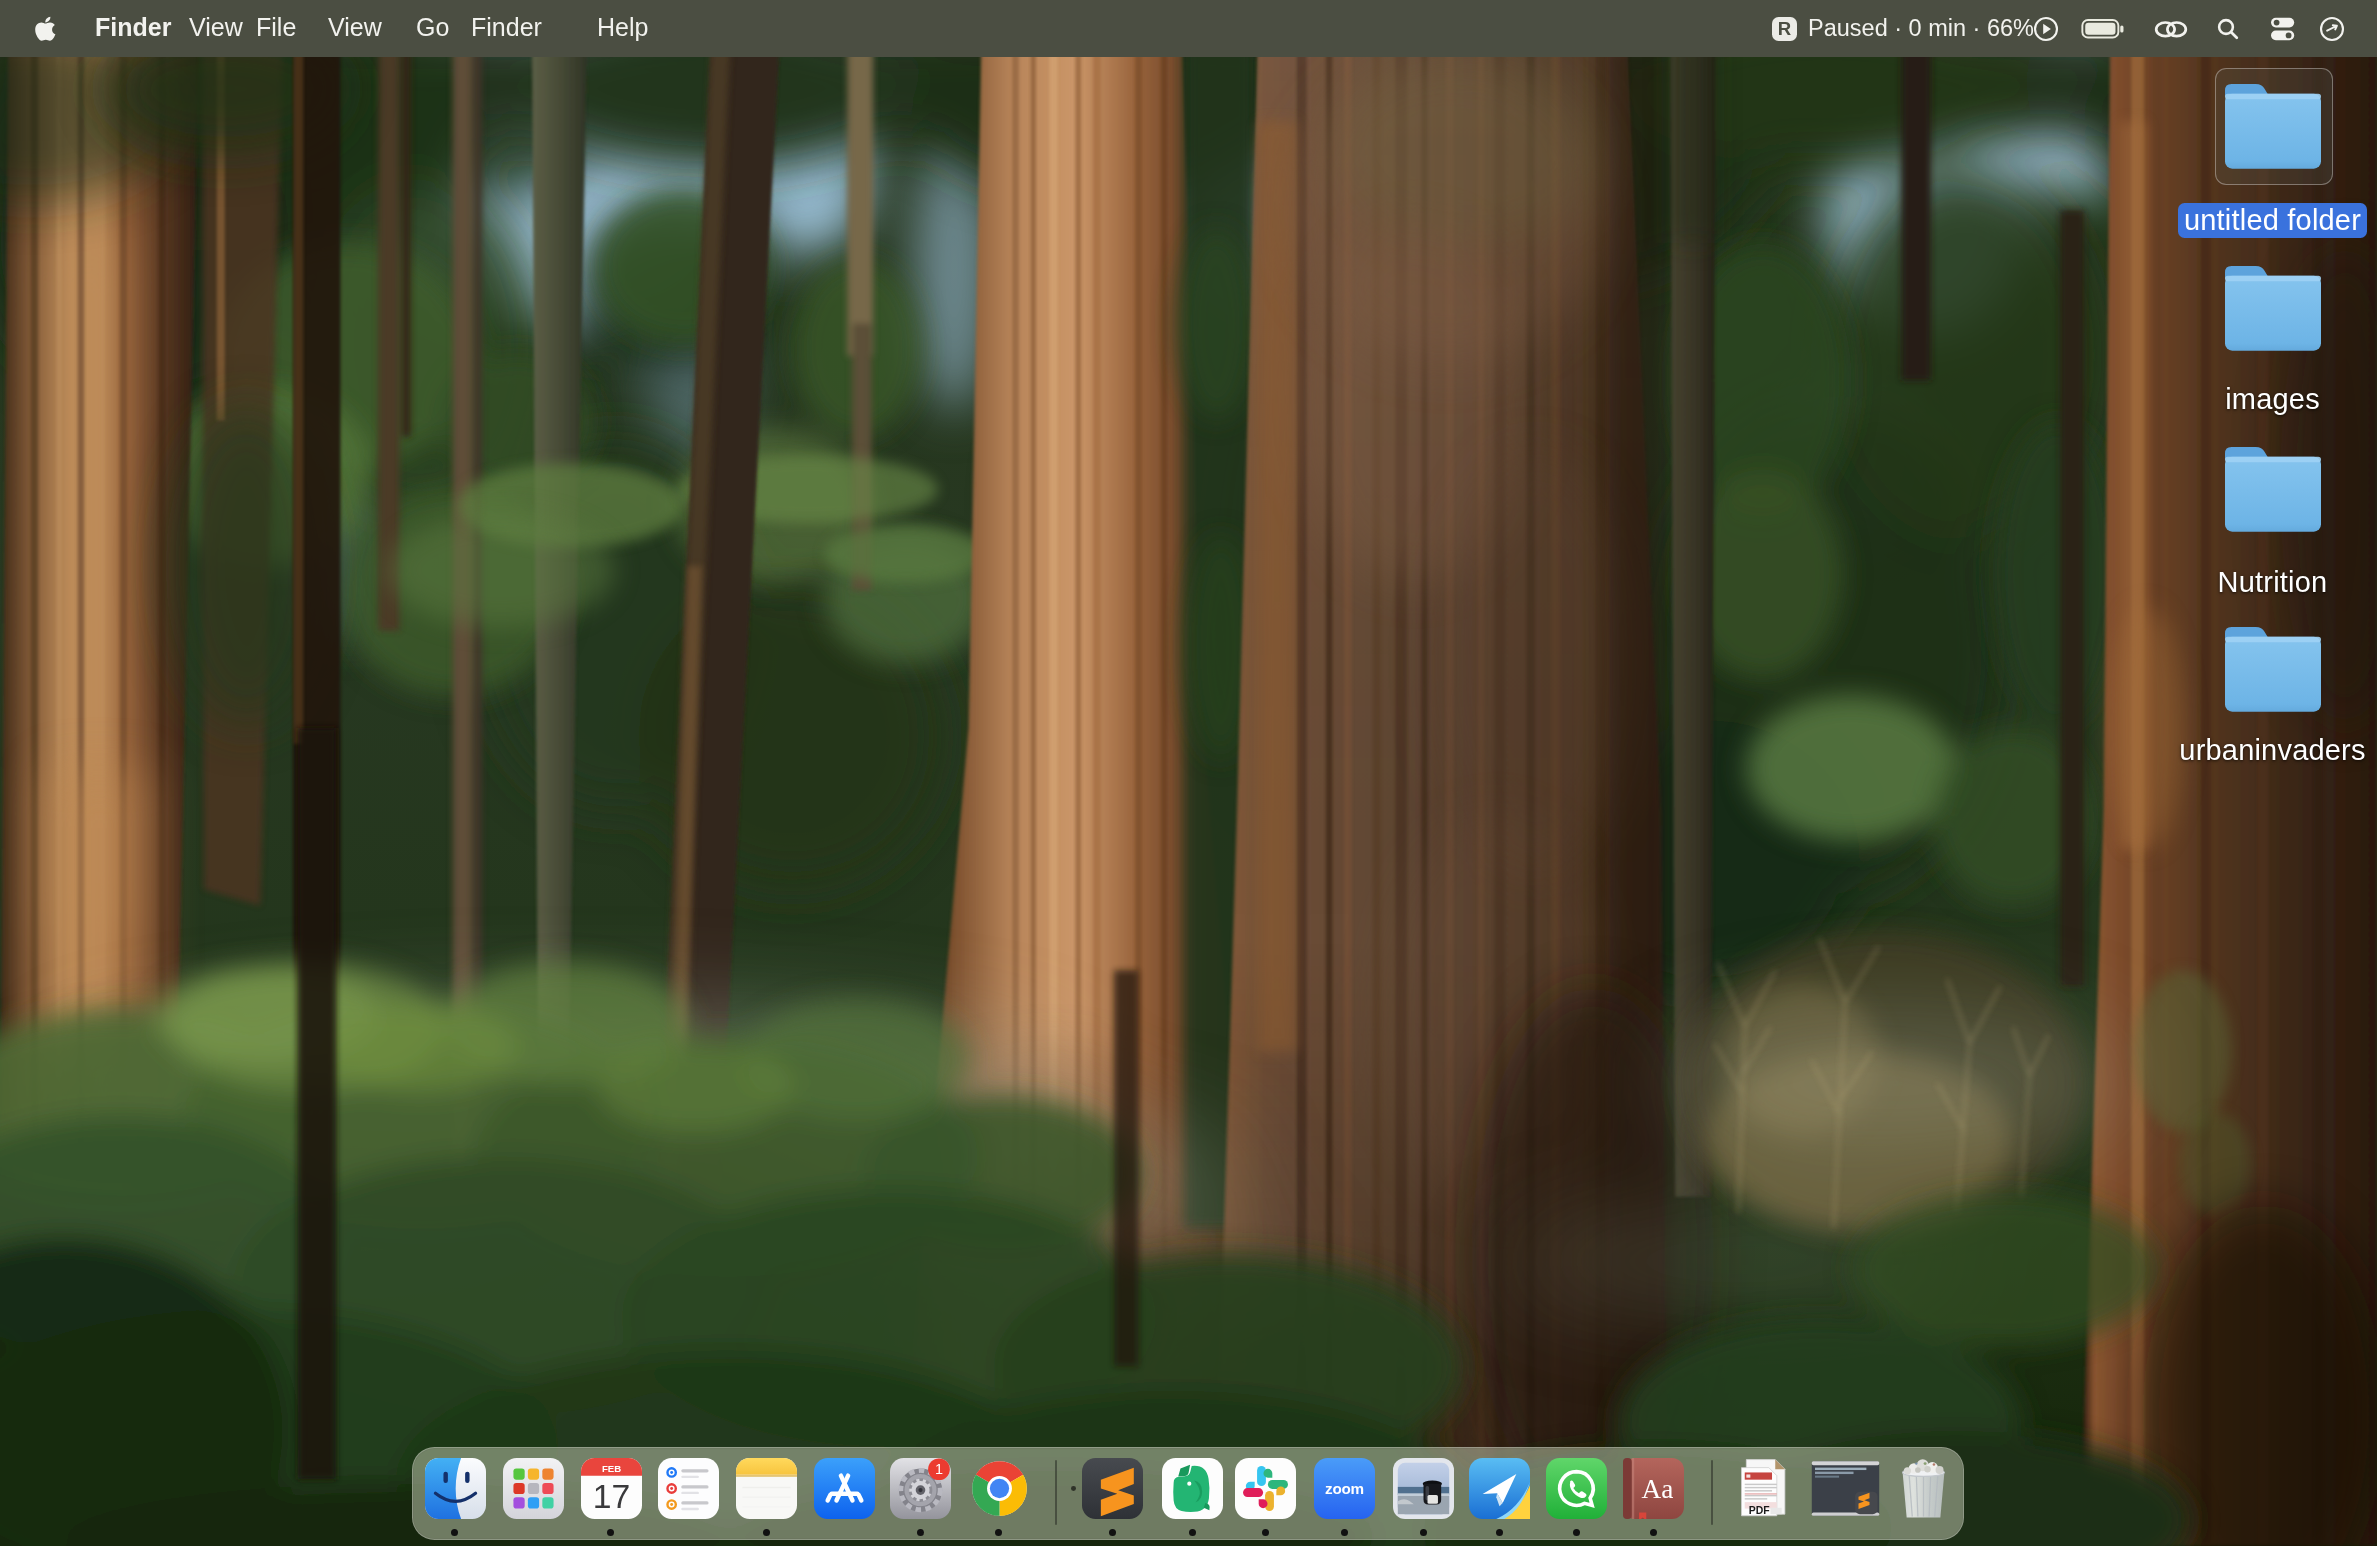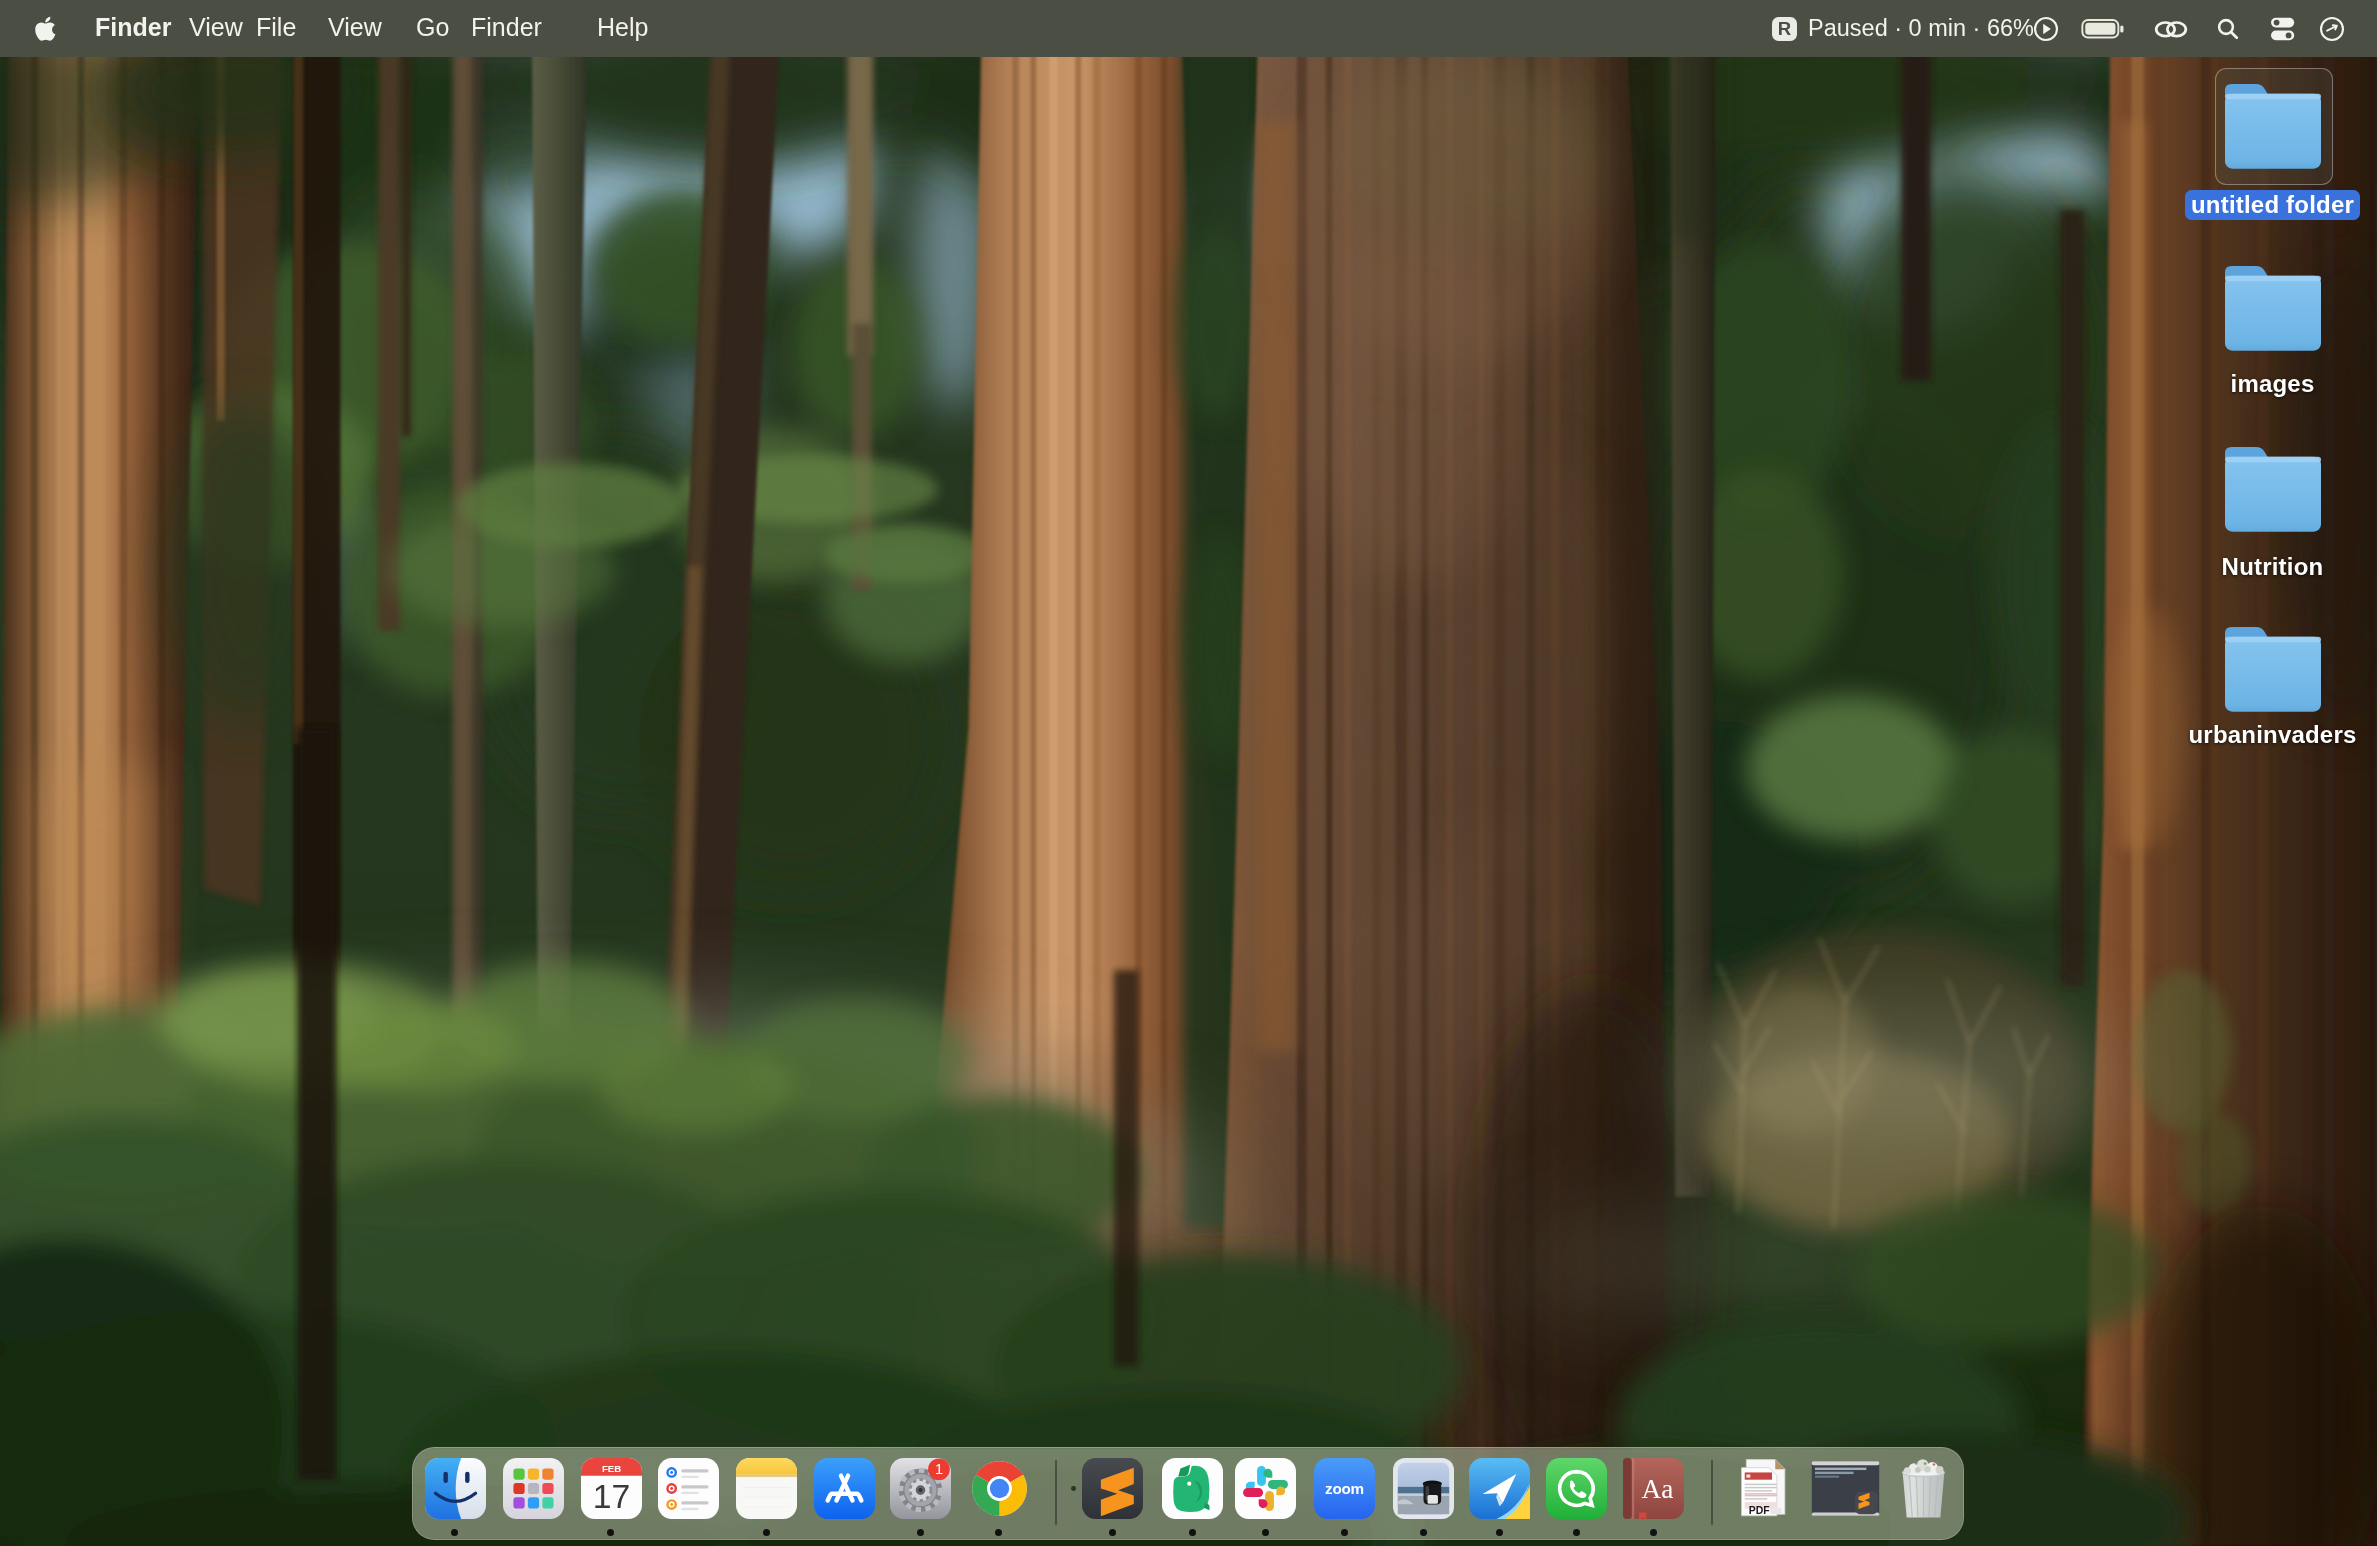--- a/index.html
+++ b/index.html
@@ -1,21 +1,21 @@
 <!DOCTYPE html>
 <html style="font-size:13px"><head>
 <meta charset="utf-8">
 <style>
 html,body{margin:0;padding:0}
 .screen{position:relative;width:2377px;height:1546px;overflow:hidden;background:#1c2a16;font-family:"Liberation Sans",sans-serif}
 #wall{position:absolute;left:0;top:0}
 .menubar{position:absolute;left:0;top:0;width:2377px;height:57px;background:#4b4e42;color:#f2f2ee;font-size:25px}
 .mi{position:absolute;top:13px;white-space:nowrap}
 .folderwrap{position:absolute;width:243px;text-align:center;white-space:nowrap}
-.flabel{display:inline-block;margin-top:6px;color:#fff;font-size:24px;font-weight:bold;text-shadow:0 0.8px 3.2px rgba(0,0,0,.75);letter-spacing:0.2px}
+.flabel{display:inline-block;margin-top:19px;color:#fff;font-size:29px;font-weight:normal;text-shadow:0 0.8px 3.2px rgba(0,0,0,.75);letter-spacing:0.2px}
 .flabel.sel{background:#3a72dd;border-radius:6.5px;padding:0.8px 5.7px;text-shadow:none}
 .selbox{position:absolute;left:2215px;top:68px;width:116px;height:115px;border:1.6px solid rgba(255,255,255,.34);background:rgba(90,95,85,.22);border-radius:11.3px}
 .dock{position:absolute;left:412px;top:1447px;width:1550px;height:91px;border-radius:22.6px;background:rgba(186,193,170,.55);border:0.8px solid rgba(255,255,255,.22);box-shadow:inset 0 0 0 0.8px rgba(80,80,70,.12)}
 .di{position:absolute;top:1458px;width:61px;height:61px}
 .ddot{position:absolute;top:1529px;width:7.3px;height:7.3px;border-radius:50%;background:#111}
 .dsep{position:absolute;top:1460px;width:2.4px;height:65px;background:rgba(40,44,36,.55);border-radius:1.6px}
 </style>
 </head>
 <body>
 <div class="screen">

